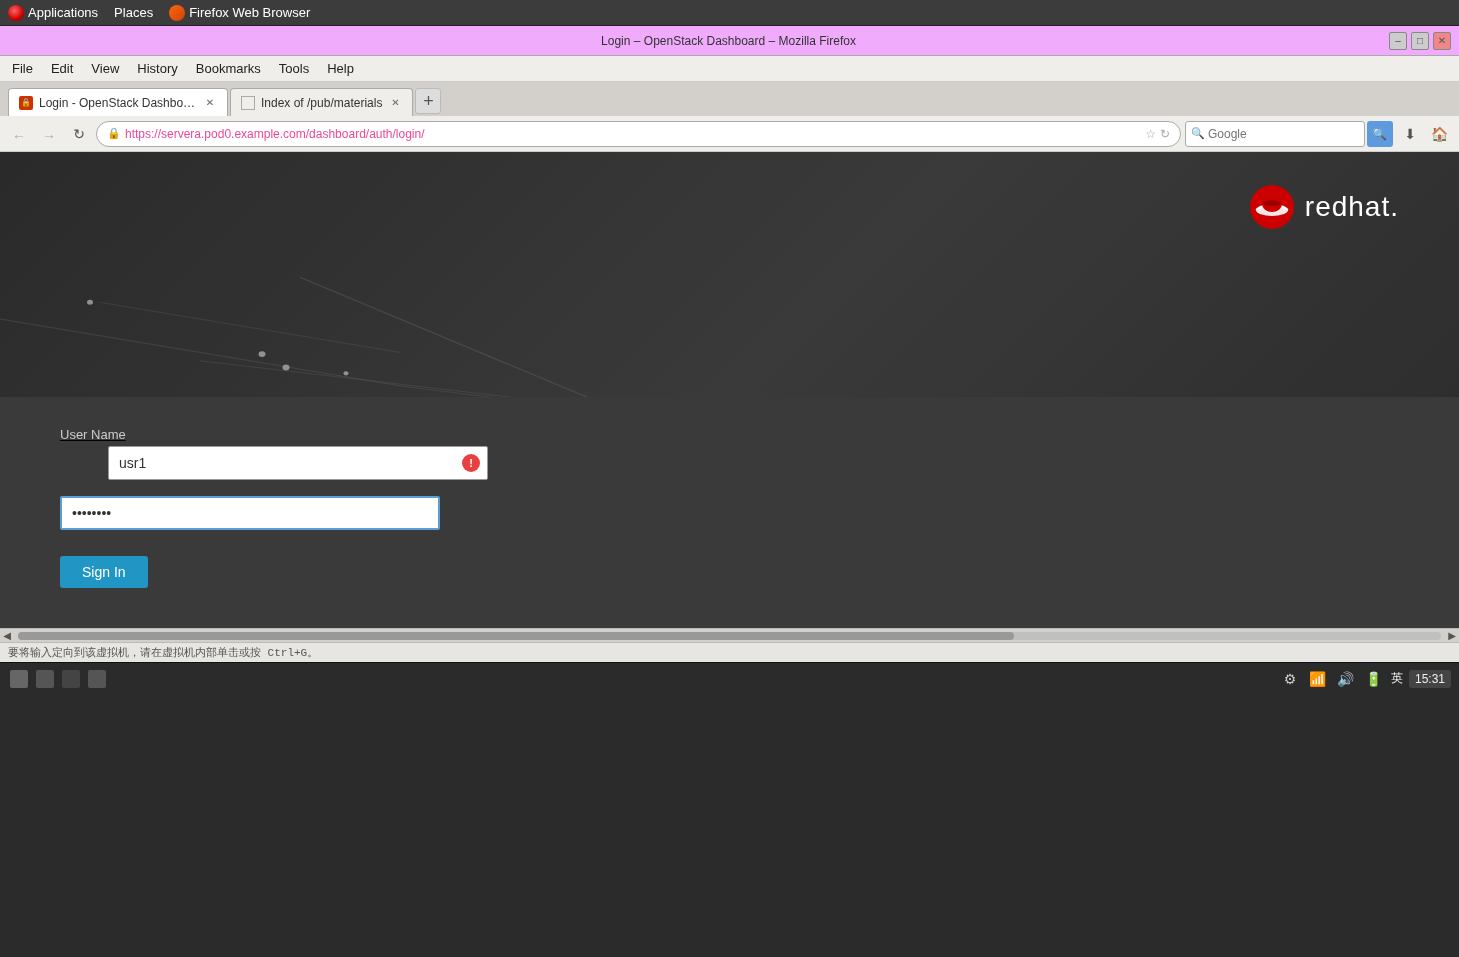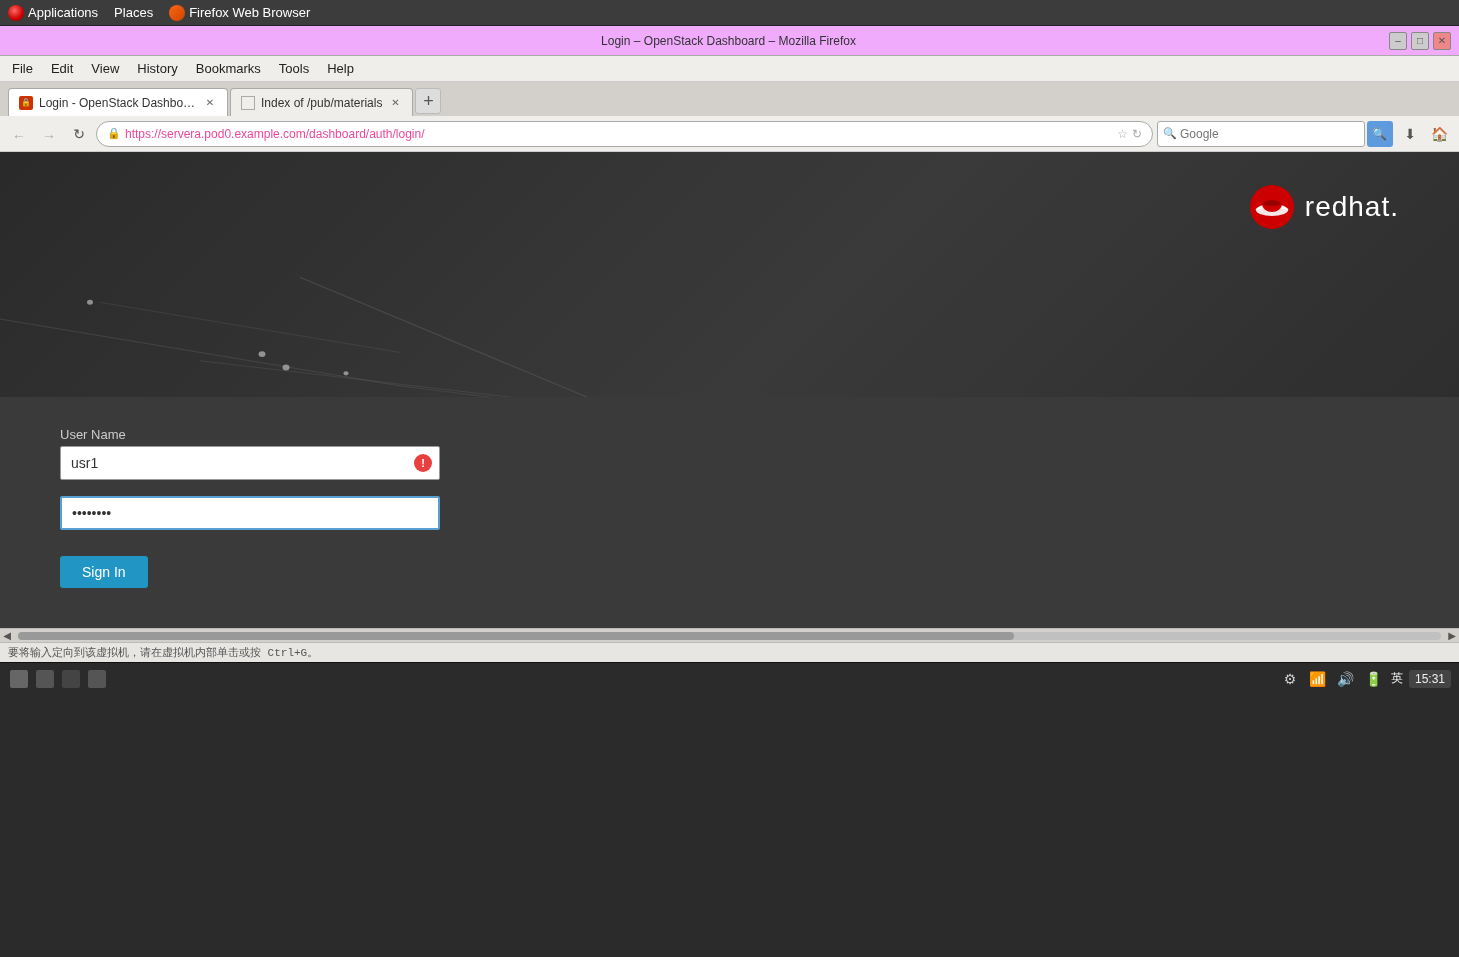--- a/index.html
+++ b/index.html
@@ -237,20 +237,21 @@
     .login-form-container {
       position: absolute;
       bottom: 0;
       left: 0;
       right: 0;
       background: #3a3a3a;
       padding: 30px 60px 40px;
     }
     .form-group {
       margin-bottom: 16px;
+      text-decoration: underline;
     }
     .form-label {
       display: block;
       color: #ccc;
       font-size: 13px;
       margin-bottom: 4px;
     }
     .sign-in-btn {
       background: #2196c4;
       color: #fff;
@@ -408,21 +409,21 @@
     <div class="nav-btn">↻</div>
     <div class="url-box">
       <span class="url-lock">🔒</span>
       <span class="url-text">https://servera.pod0.example.com/dashboard/auth/login/</span>
       <span class="url-star">☆</span>
       <span style="font-size:12px;color:#aaa;margin-left:4px;">↻</span>
     </div>
     <div style="display:flex;align-items:center;gap:2px;">
       <div style="position:relative;display:flex;align-items:center;">
         <span style="position:absolute;left:6px;font-size:11px;color:#888;">🔍</span>
-        <input type="text" style="height: 26px; border: 1px solid rgb(170, 170, 170); border-radius: 3px; padding: 0px 8px 0px 22px; font-size: 12px; width: 208px; background: rgb(255, 255, 255);" value="" placeholder="Google">
+        <input type="text" style="height: 26px; border: 1px solid rgb(170, 170, 170); border-radius: 3px; padding: 0px 8px 0px 22px; font-size: 12px; width: 180px; background: rgb(255, 255, 255);" value="" placeholder="Google">
       </div>
       <div class="search-icon-btn">🔍</div>
     </div>
     <div class="dl-btn">⬇</div>
     <div class="home-btn">🏠</div>
   </div>
 
   <div style="width:100%;height:476px;position:relative;overflow:hidden;">
 
     <div class="openstack-page">
@@ -460,21 +461,21 @@
         <span style="color:#fff;font-size:20px;font-weight:700;letter-spacing:3px;text-transform:uppercase;">
           <span>RED HAT</span><sup style="font-size:10px;font-weight:400;">®</sup>
           <span>ENTERPRISE LINUX OPENSTACK PLATFORM</span>
         </span>
       </div>
 
       <div class="login-form-container">
 
         <div class="form-group">
           <label class="form-label">User Name</label>
-          <div style="position:relative;display:inline-block;">
+          <div style="position:relative;display:inline-block;margin-left:48px;">
             <input type="text" style="width: 380px; height: 34px; background: rgb(255, 255, 255); border: 1px solid rgb(153, 153, 153); border-radius: 2px; padding: 0px 36px 0px 10px; font-size: 14px; color: rgb(51, 51, 51);" value="usr1">
             <div style="position:absolute;right:8px;top:50%;transform:translateY(-50%);width:18px;height:18px;background:#e84040;border-radius:50%;color:white;font-size:11px;font-weight:bold;display:flex;align-items:center;justify-content:center;">!</div>
           </div>
         </div>
 
         <div class="form-group">
           <input type="password" style="width: 380px; height: 34px; background: rgb(255, 255, 255); border: 2px solid rgb(90, 159, 212); border-radius: 2px; padding: 0px 10px; font-size: 14px; color: rgb(51, 51, 51);" value="password">
         </div>
 
         <div style="width:380px;display:flex;justify-content:flex-start;">

